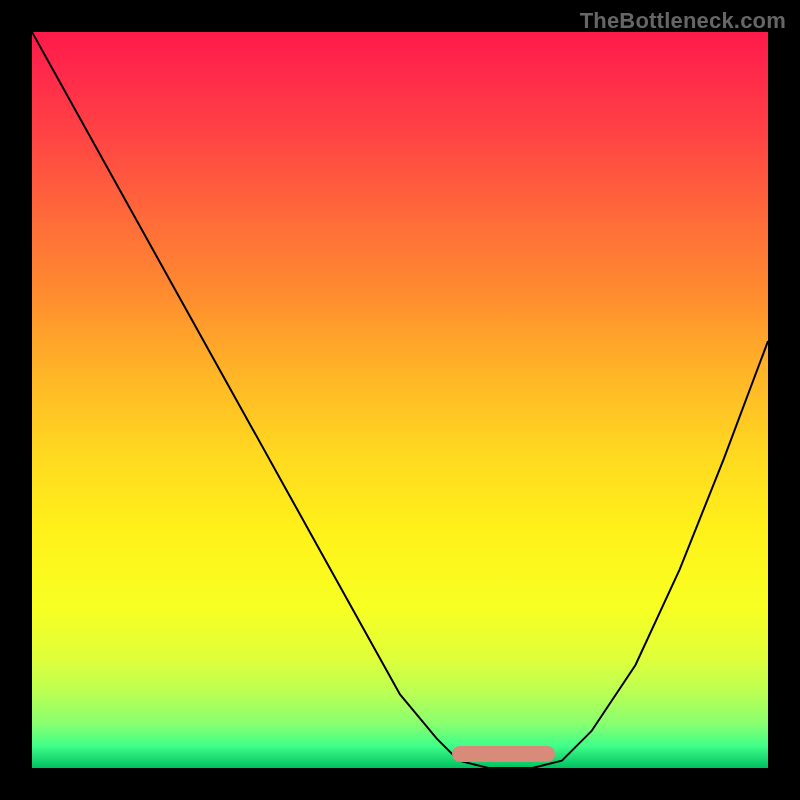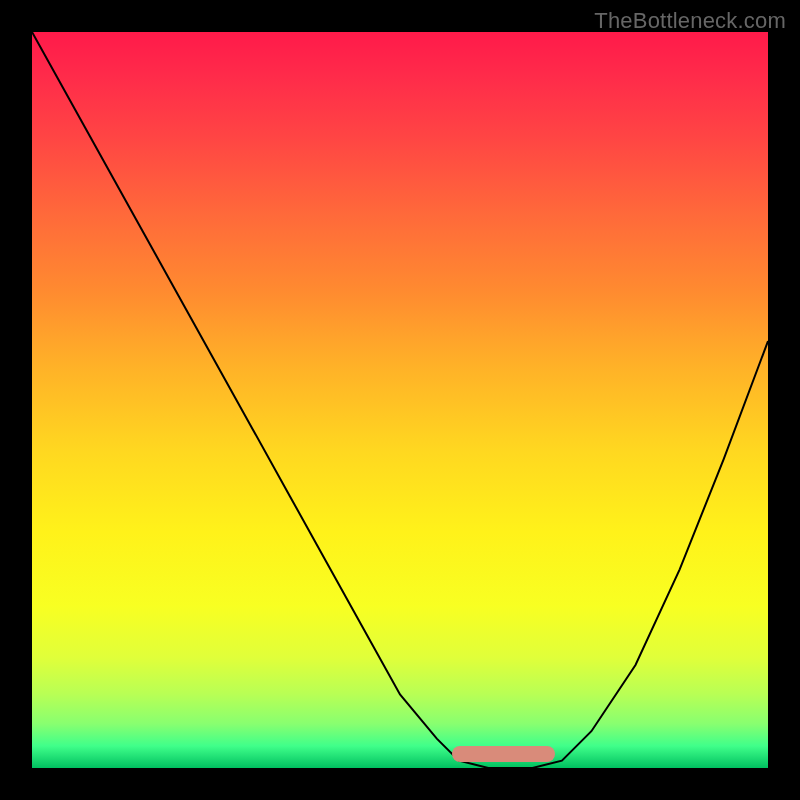--- a/index.html
+++ b/index.html
@@ -10,21 +10,21 @@
     position: relative;
     font-family: Arial, sans-serif;
     overflow: hidden;
   }
   .watermark {
     position: absolute;
     top: 8px;
     right: 14px;
     color: #666;
     font-size: 22px;
-    font-weight: 400;
+    font-weight: 700;
     z-index: 10;
     letter-spacing: 0.2px;
   }
   .plot-area {
     position: absolute;
     left: 32px;
     top: 32px;
     width: 736px;
     height: 736px;
   }

